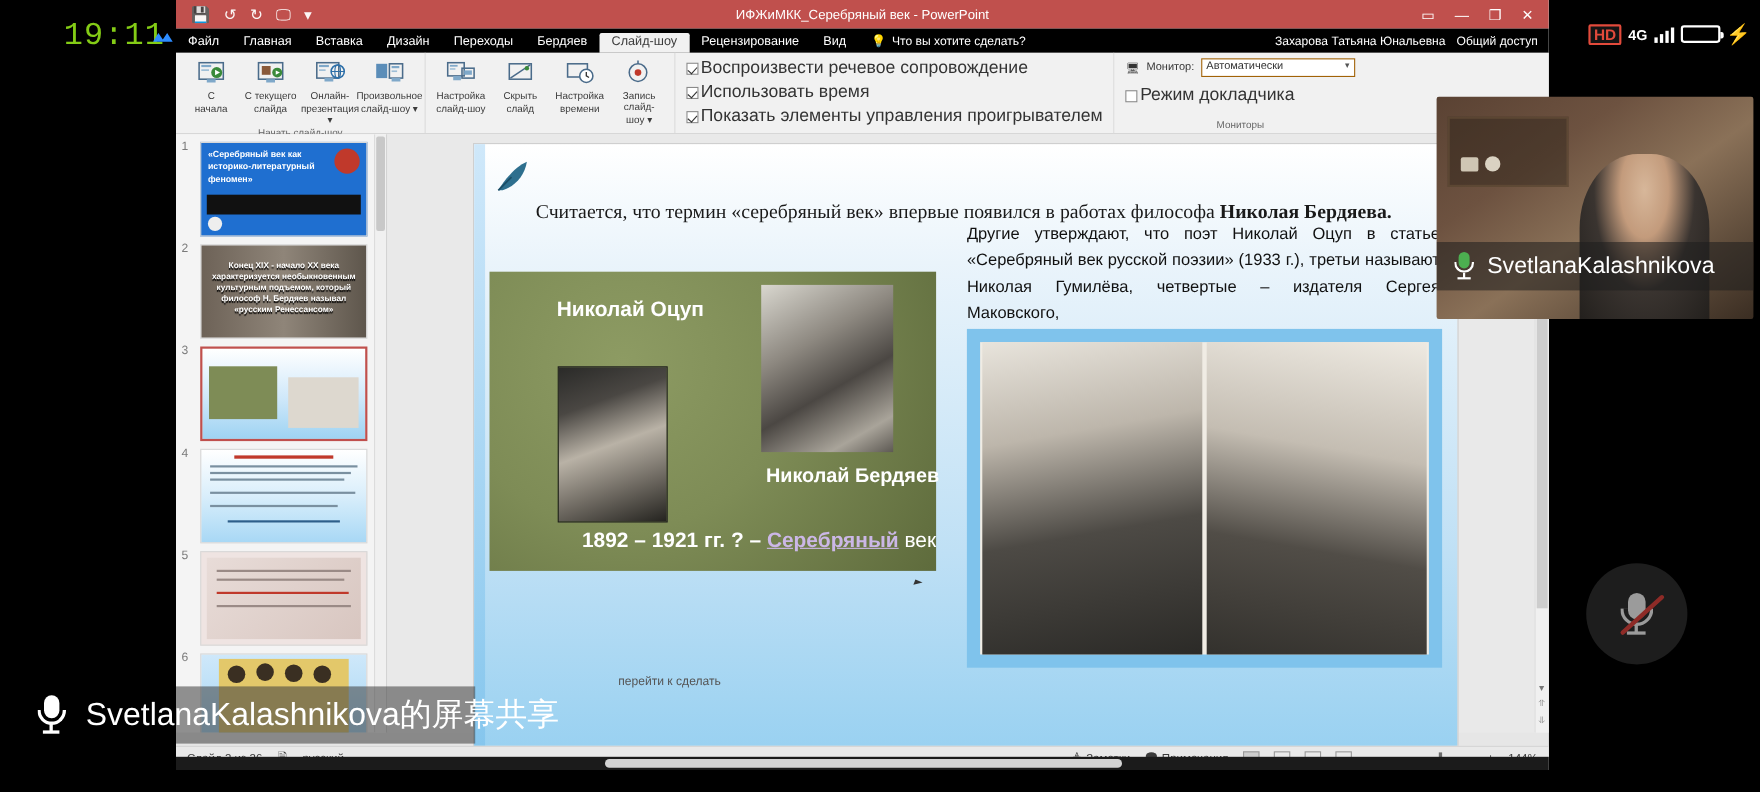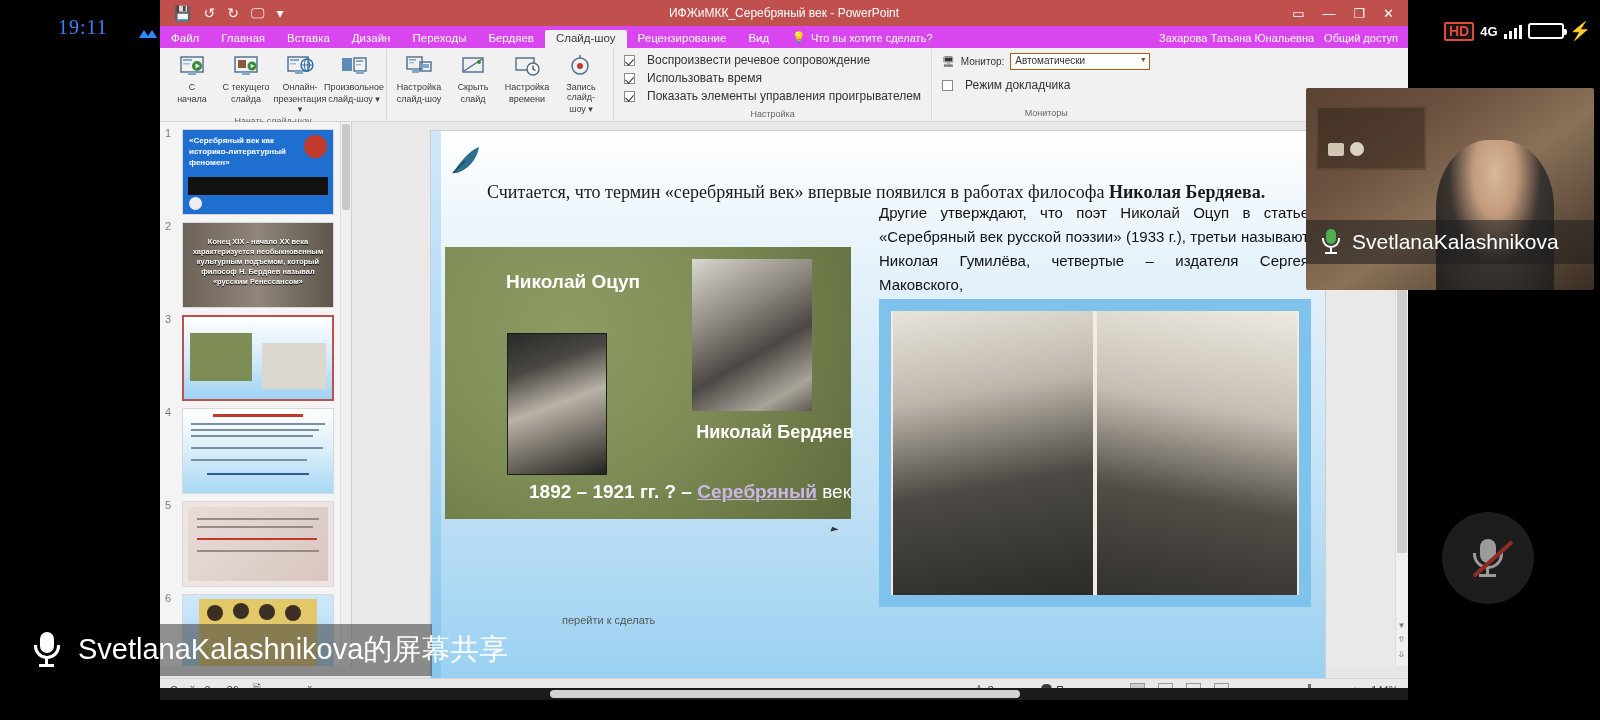--- a/index.html
+++ b/index.html
@@ -7,22 +7,22 @@
     width: 1600px; height: 720px;
     background: #000;
     font-family: "Liberation Sans", sans-serif;
     overflow: hidden;
   }
   #screen { position: relative; width: 1600px; height: 720px; background: #000; overflow: hidden; }
 
   
   .phone-clock {
     position: absolute; left: 58px; top: 16px;
-    color: #3b82f6; font-size: 20px; letter-spacing: 1px;
-    font-family: Liberation Serif, serif;
+    color: #84cc16; font-size: 29px; letter-spacing: 1px;
+    font-family: Liberation Mono, monospace;
   }
   .zoom-logo {
     position: absolute; left: 138px; top: 28px; width: 20px; height: 14px;
   }
   .phone-right {
     position: absolute; right: 8px; top: 18px; height: 26px;
     display: flex; align-items: center; gap: 6px;
   }
   .hd-badge {
     border: 2px solid #e24a3b; color: #e24a3b; font-weight: bold;
@@ -55,40 +55,40 @@
   .qat { display:flex; align-items:center; gap:12px; margin-left: 14px; color:#fff; opacity:.95; }
   .qat span { font-size: 14px; line-height: 1; }
   .win-title {
     position:absolute; left:0; right:0; text-align:center; color:#fff;
     font-size: 12px; pointer-events:none;
   }
   .wincontrols { position:absolute; right: 6px; top:0; height:26px; display:flex; align-items:center; gap:18px; color:#fff; font-size:13px; padding-right:8px;}
 
   
   .tabsrow {
-    height: 22px; background:#d946ef; display:flex; align-items:flex-end; padding-left: 0;
+    height: 22px; background:#000000; display:flex; align-items:flex-end; padding-left: 0;
     position: relative;
   }
   .tab { color:#fff; font-size:11.5px; padding: 3px 11px 4px; line-height:1; }
   .tab.active { background:#f1f1f1; color:#3b3b3b; border-radius:2px 2px 0 0; }
   .tellme { color:#fff; font-size:11px; display:flex; align-items:center; gap:5px; margin-left:12px; padding-bottom:4px;}
   .user-name { position:absolute; right: 10px; bottom:4px; color:#fff; font-size:11px; display:flex; gap:10px; align-items:flex-start;}
 
   
   .ribbon { height: 74px; background:#f1f1f1; border-bottom:1px solid #d4d4d4; display:flex; position:relative; }
   .rgroup { position:relative; display:flex; flex-direction:column; justify-content:space-between;
             padding: 4px 6px 0; border-right:1px solid #dcdcdc; }
   .rbtns { display:flex; gap:2px; }
   .rbtn { width:52px; display:flex; flex-direction:column; align-items:center; gap:2px; padding-top:2px; }
   .rbtn .gl { width:30px; height:26px; position:relative; }
   .rbtn .lbl { font-size:9px; color:#3b3b3b; text-align:center; line-height:10px; }
   .glabel { font-size:9px; color:#666; text-align:center; padding:2px 0 3px; }
 
   .setgroup { padding: 5px 10px 0; border-right:1px solid #dcdcdc; display:flex; flex-direction:column; justify-content:space-between;}
-  .chkline { display:flex; align-items:center; gap:12px; font-size:12px; color:#333; margin-bottom:4px;}
+  .chkline { display:flex; align-items:center; gap:2px; font-size:16px; color:#333; margin-bottom:4px;}
   .chk { width:11px; height:11px; border:1px solid #8a8a8a; background:#fff; position:relative; }
   .chk.on:after{content:"";position:absolute;left:2px;top:1px;width:4px;height:7px;border:solid #333;border-width:0 1.5px 1.5px 0;transform:rotate(42deg);}
   .mongroup { padding:5px 10px 0; display:flex; flex-direction:column; justify-content:space-between;}
   .monline { display:flex; align-items:center; gap:6px; font-size:10px; color:#333; margin-bottom:8px;}
   .monsel { width:140px; height:17px; border:1px solid #a16207; background:#fff; font-size:10px; padding:1px 4px; position:relative;}
   .monsel:after{content:"▾";position:absolute;right:4px;top:1px;font-size:8px;color:#555;}
 
   
   .workspace { position:absolute; left:0; top:122px; right:0; bottom:0; background:#e6e6e6; }
 

